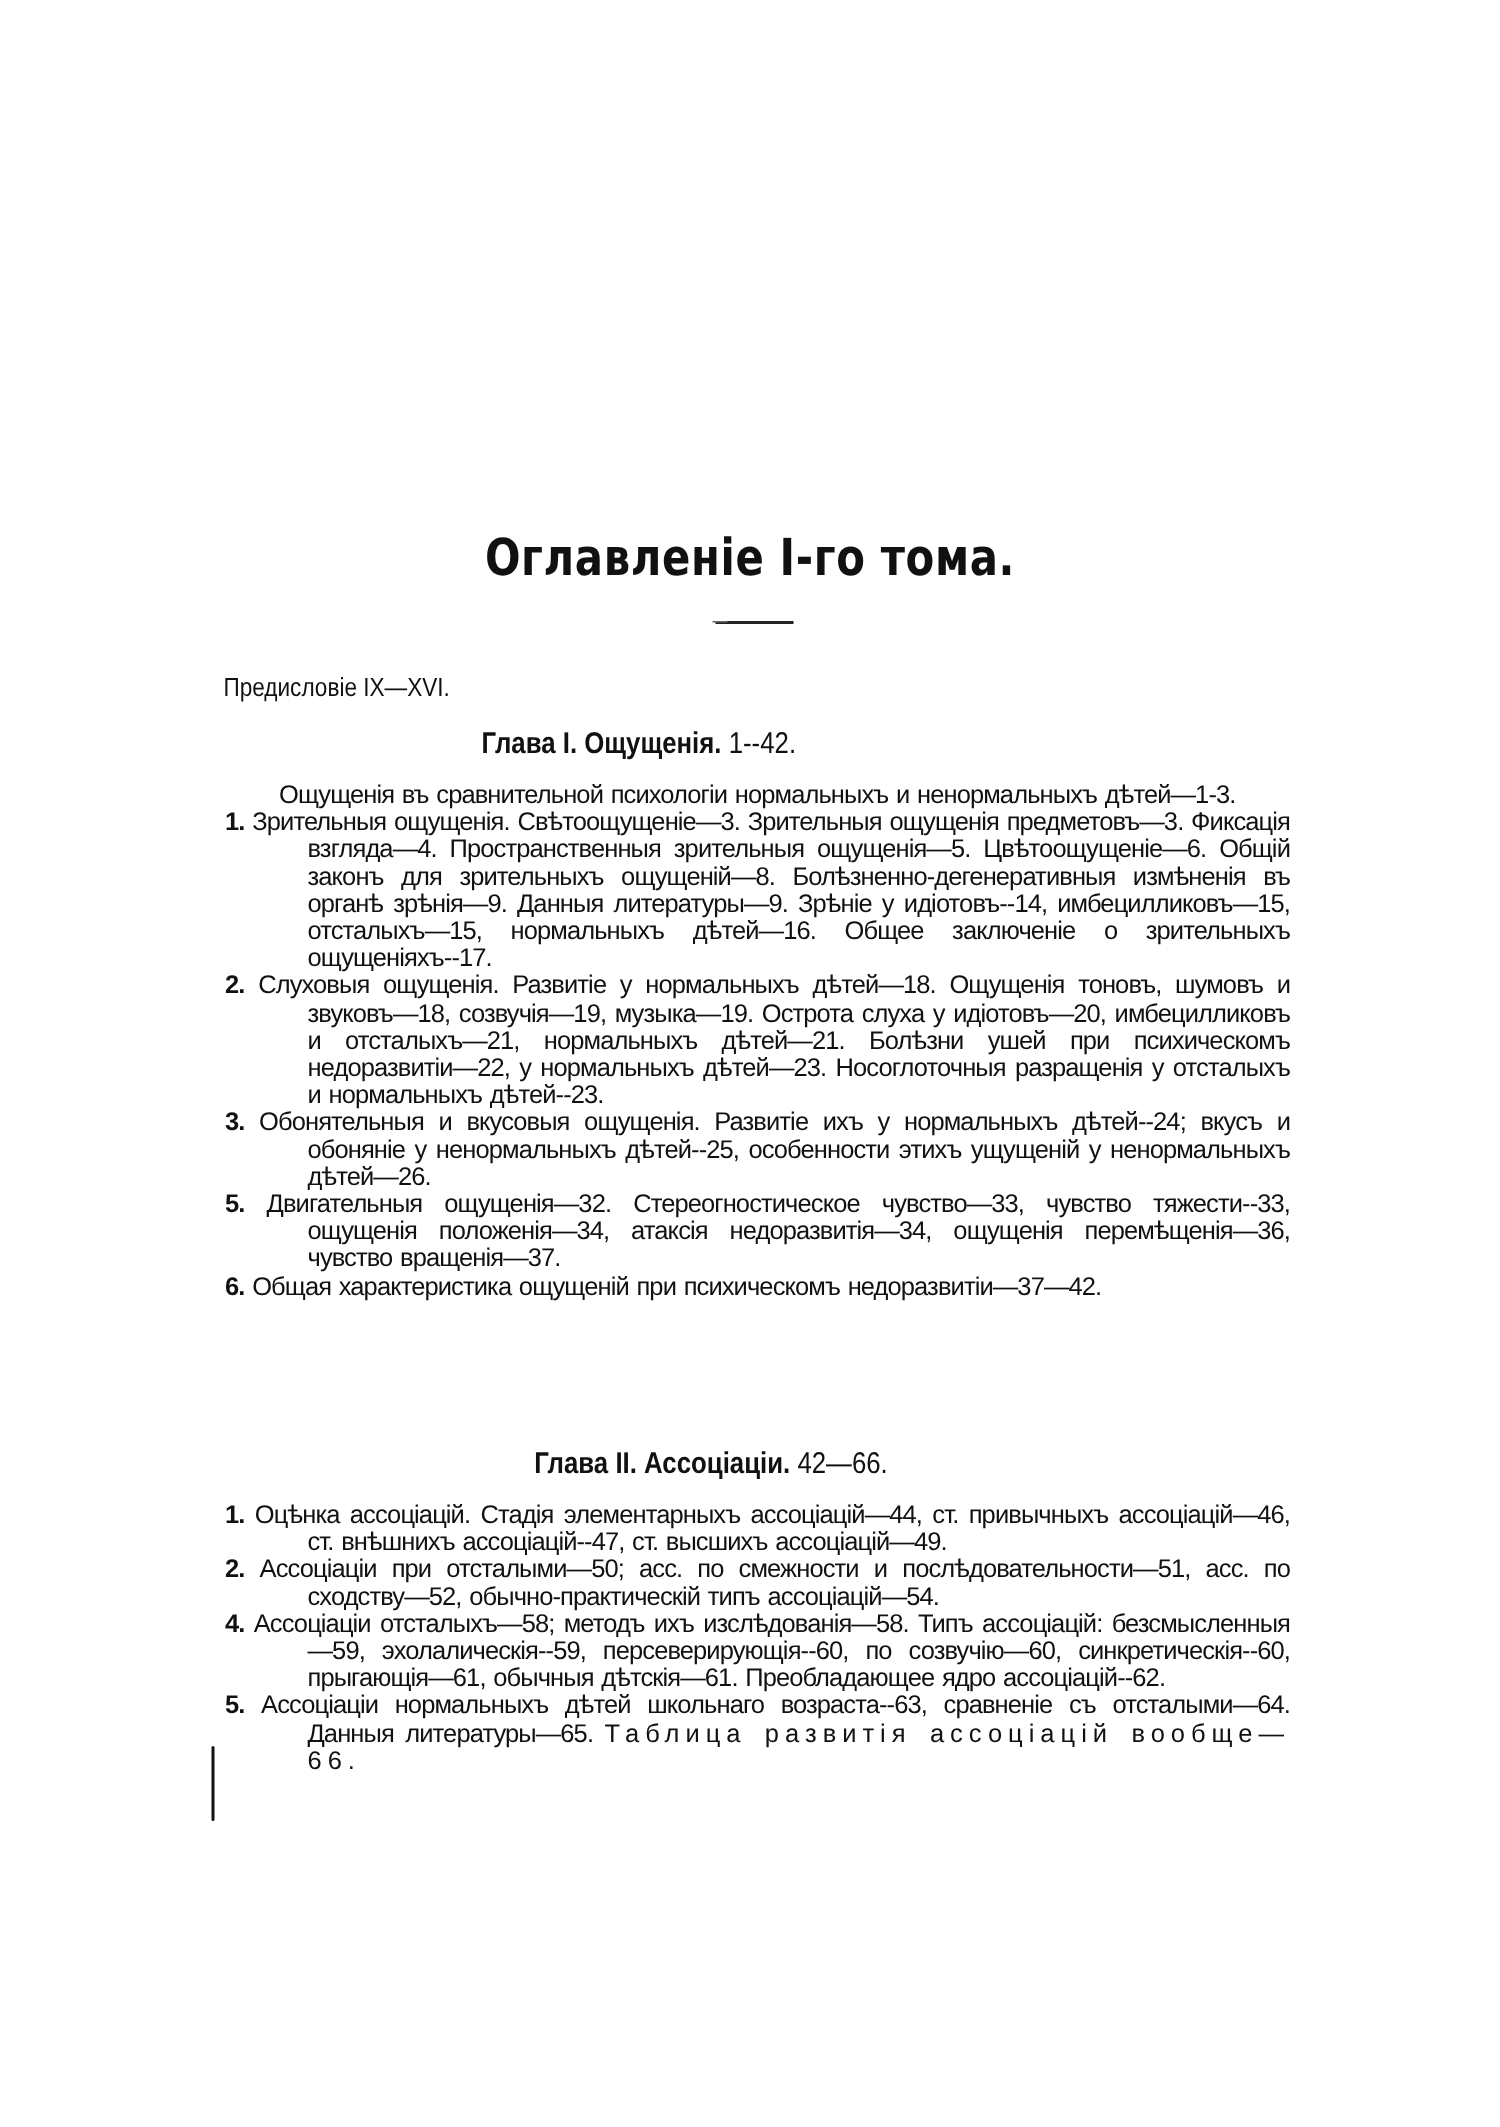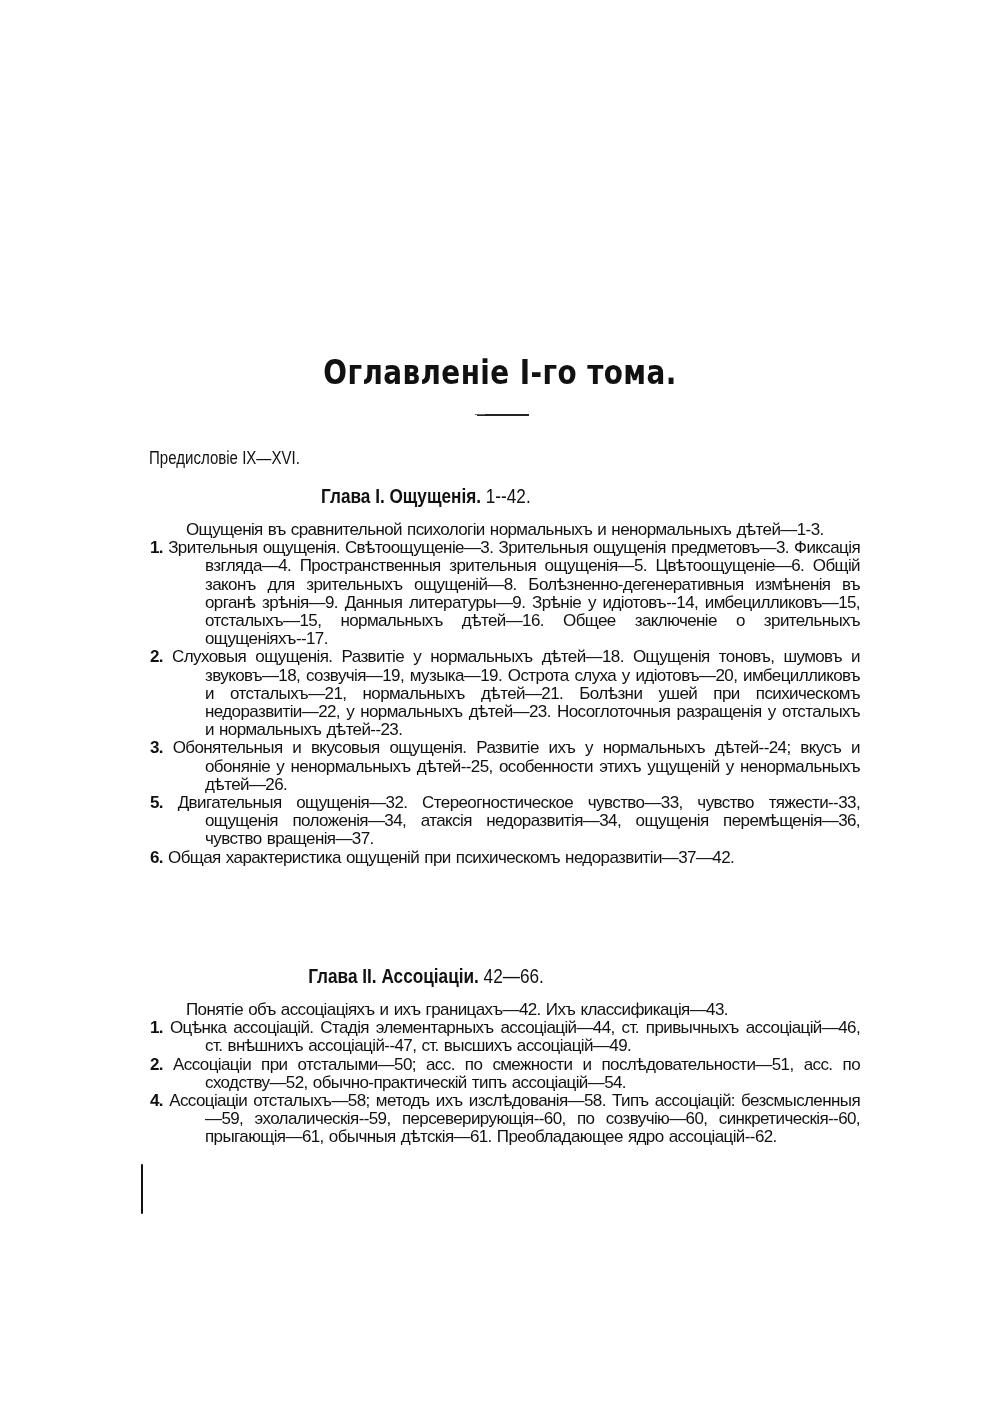--- a/index.html
+++ b/index.html
@@ -6,21 +6,21 @@
     body { width: 1000px; height: 1418px; position: relative; overflow: hidden; color: #111; font-family: "Liberation Sans Narrow", "Liberation Sans", sans-serif; }
     .page { position: absolute; left: 0; top: 0; width: 1000px; height: 1418px; }
     .title { position: absolute; top: 352px; left: 0; width: 1000px; text-align: center; font-family: "DejaVu Sans", sans-serif; font-weight: bold; font-size: 34px; letter-spacing: 0.5px; transform: scaleX(0.82); transform-origin: center; }
     .divider { position: absolute; top: 414px; left: 477px; width: 52px; height: 2px; background: #222; }
     .divider:before { content: ""; position: absolute; left: -2px; top: 0; width: 10px; height: 1px; background: #666; }
     .preface { position: absolute; top: 448px; left: 149px; font-size: 17.5px; transform: scaleX(0.86); transform-origin: left; }
     .chapter { position: absolute; left: 0; width: 852px; text-align: center; font-size: 20px; }
     .chapter .inner { display: inline-block; transform: scaleX(0.86); }
     .chapter b { font-weight: bold; }
     .ch1 { top: 485px; }
-    .ch2 { top: 965px; }
+    .ch2 { top: 965px; margin-left: 48px; }
     .block { position: absolute; left: 150px; width: 710px; font-size: 17px; line-height: 18.2px; }
     .entry { padding-left: 55px; text-indent: -55px; text-align: justify; transform: scaleX(1); }
     .entry.intro { padding-left: 55px; text-indent: -55px; margin-left: 36px; }
     .entry .num { font-weight: bold; }
     .entry b { font-weight: normal; }
     .txt { font-family: "Liberation Sans Narrow", "Liberation Sans", sans-serif; letter-spacing: -0.6px; word-spacing: 1px; }
     .spaced { letter-spacing: 4px; }
     .margin-mark { position: absolute; left: 141px; top: 1164px; width: 2px; height: 50px; background: #111; border-radius: 1px; }
   </style>
 </head>
@@ -44,21 +44,21 @@
     <div class="entry"><span class="num">3.</span> <b>Обонятельныя и вкусовыя ощущенія.</b><span> Развитіе ихъ у нормальныхъ дѣтей--24; вкусъ и обоняніе у ненормальныхъ дѣтей--25, особенности этихъ ущущеній у ненормальныхъ дѣтей—26.</span></div>
     <div class="entry"><span class="num">5.</span> <b>Двигательныя ощущенія</b><span>—32. Стереогностическое чувство—33, чувство тяжести--33, ощущенія положенія—34, атаксія недоразвитія—34, ощущенія перемѣщенія—36, чувство вращенія—37.</span></div>
     <div class="entry"><span class="num">6.</span> <b>Общая характеристика ощущеній</b><span> при психическомъ недоразвитіи—37—42.</span></div>
   </div>
 
   <div class="chapter ch2">
     <span class="inner"><b>Глава II. Ассоціаціи.</b><span> 42—66.</span></span>
   </div>
 
   <div class="block txt" style="top:1001px;">
-    <div class="entry intro">Понятіе объ ассоціаціяхъ и ихъ границахъ—42. Ихъ классификація—43.</div>
     <div class="entry"><span class="num">1.</span> <b>Оцѣнка ассоціацій.</b><span> Стадія элементарныхъ ассоціацій—44, ст. привычныхъ ассоціацій—46, ст. внѣшнихъ ассоціацій--47, ст. высшихъ ассоціацій—49.</span></div>
     <div class="entry"><span class="num">2.</span> <b>Ассоціаціи при отсталыми</b><span>—50; асс. по смежности и послѣдовательности—51, асс. по сходству—52, обычно-практическій типъ ассоціацій—54.</span></div>
     <div class="entry"><span class="num">4.</span> <b>Ассоціаціи отсталыхъ</b><span>—58; методъ ихъ изслѣдованія—58. Типъ ассоціацій: безсмысленныя—59, эхолалическія--59, персеверирующія--60, по созвучію—60, синкретическія--60, прыгающія—61, обычныя дѣтскія—61. Преобладающее ядро ассоціацій--62.</span></div>
+    <div class="entry"><span class="num">5.</span> <b>Ассоціаціи нормальныхъ дѣтей школьнаго возраста</b><span>--63, сравненіе съ отсталыми—64. Данныя литературы—65. </span><span class="spaced">Таблица развитія ассоціацій вообще—66.</span></div>
   </div>
 
   <div class="margin-mark"></div>
 
 </div>
 
 </body></html>

